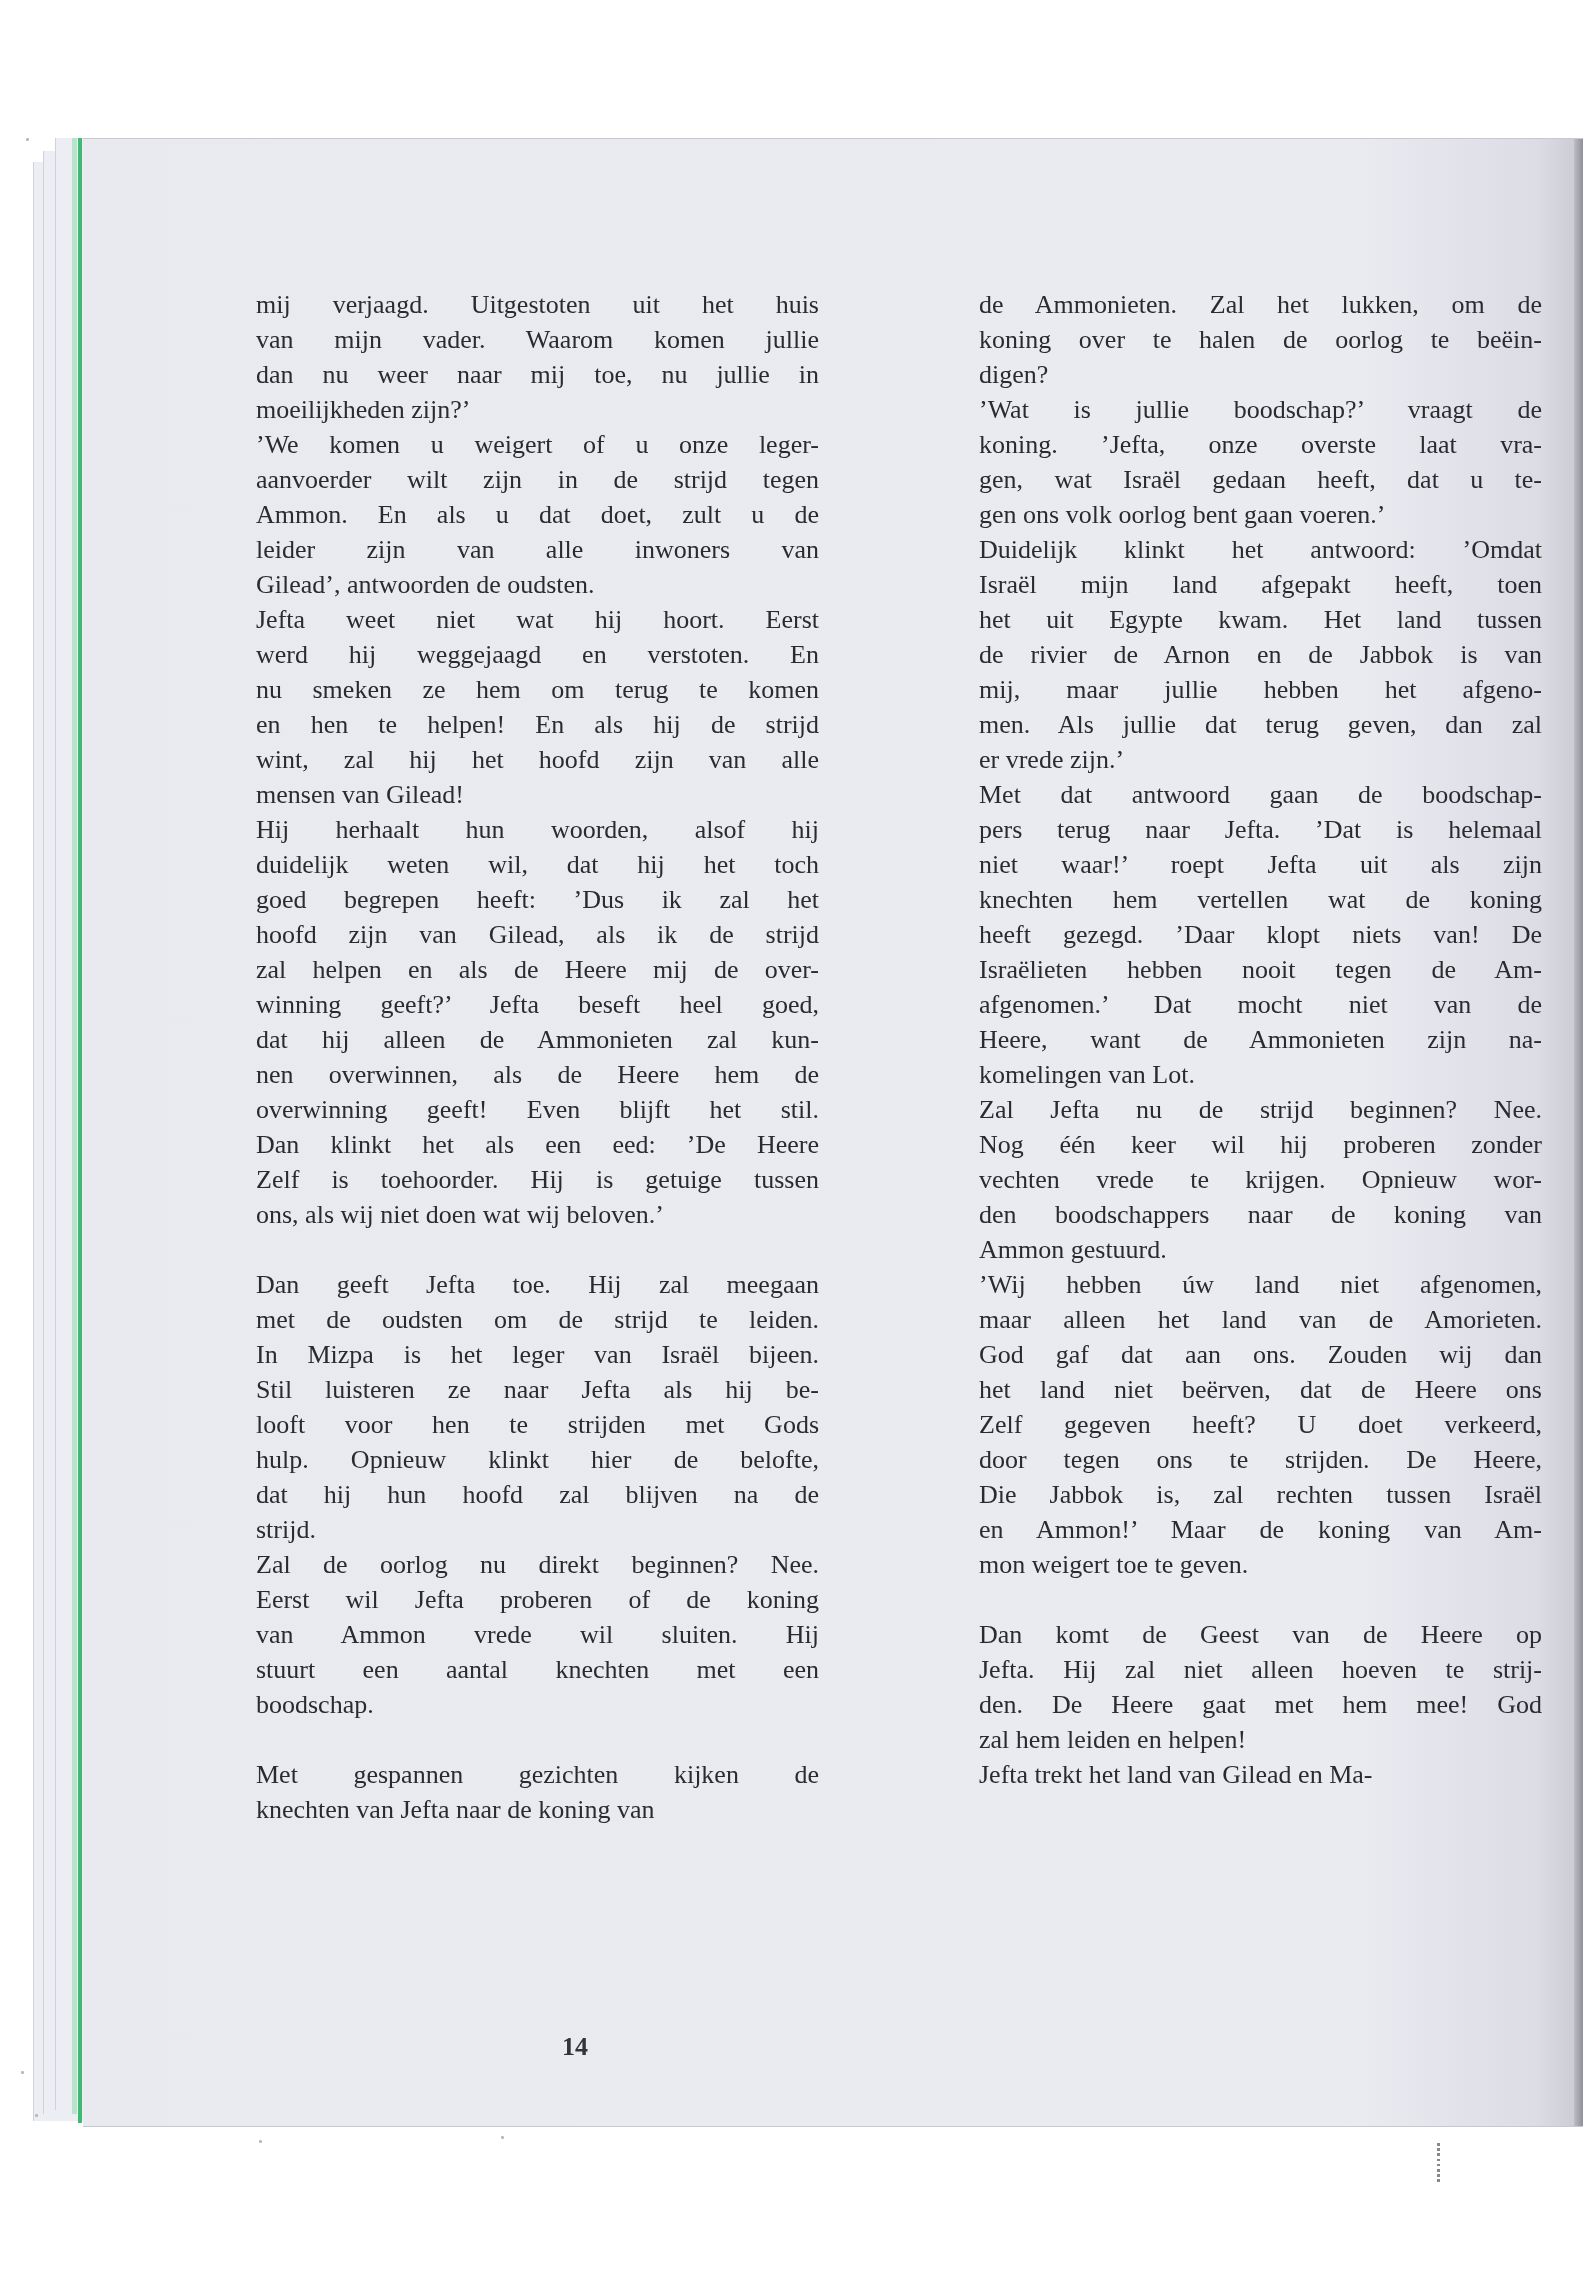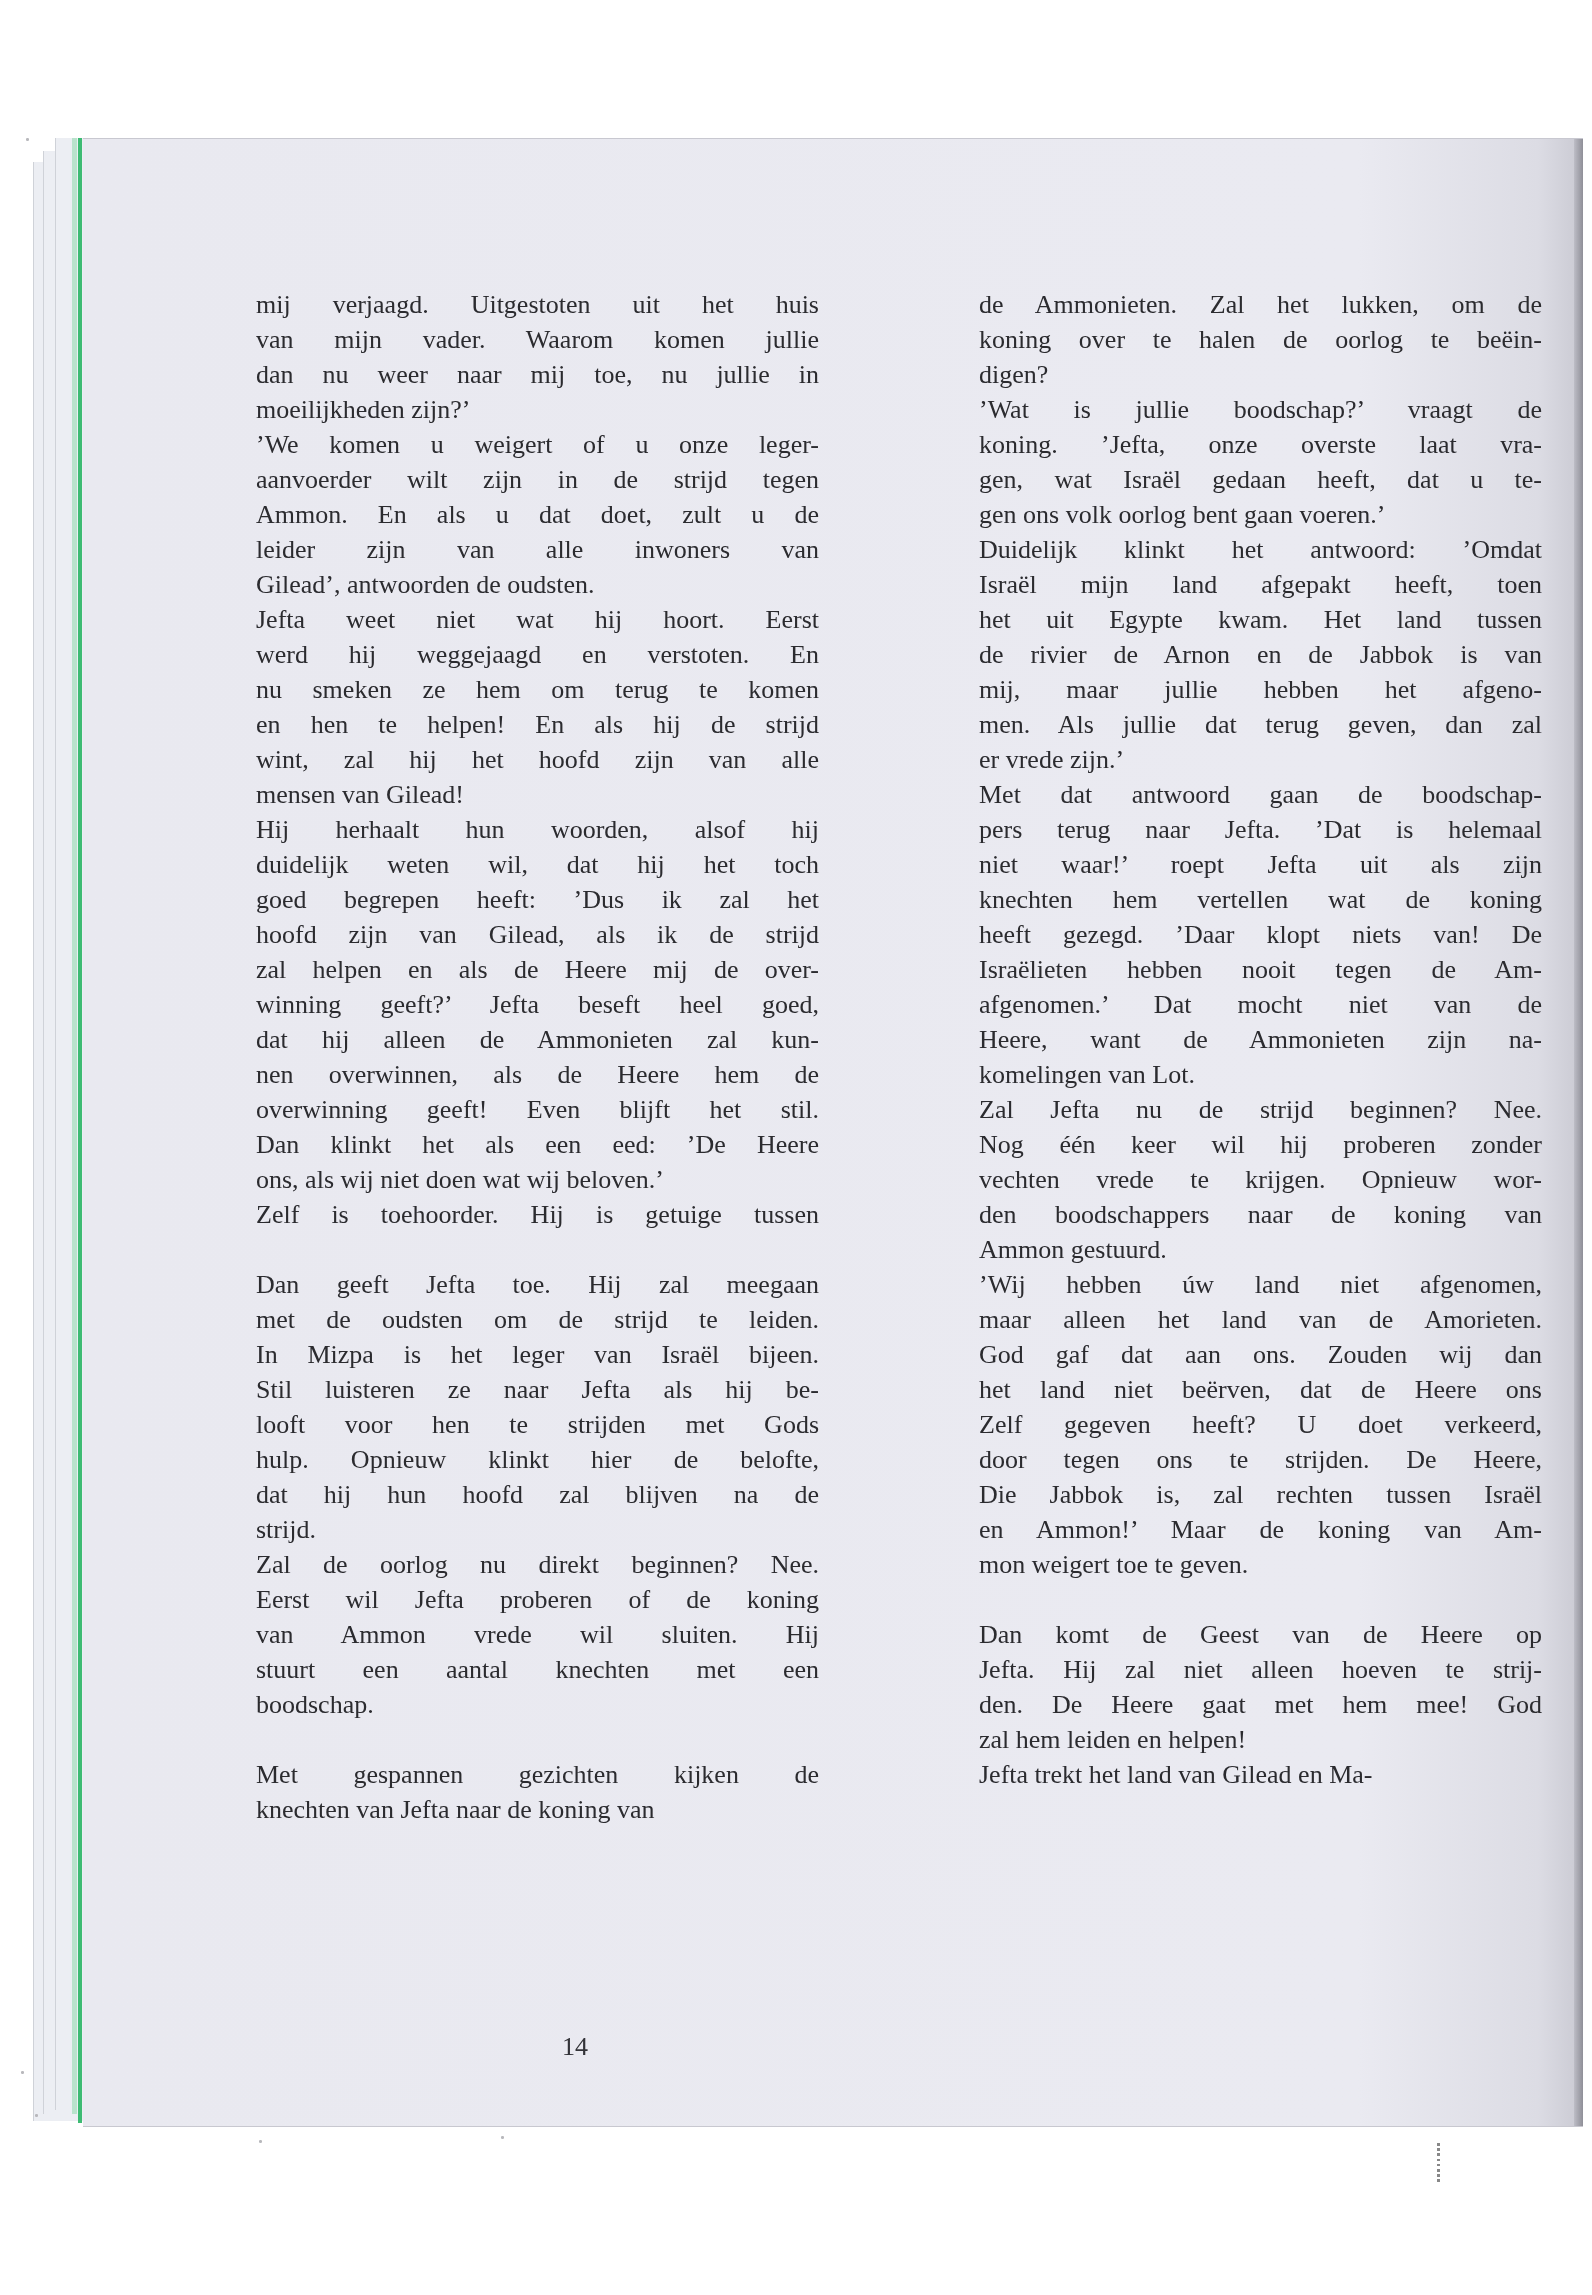--- a/index.html
+++ b/index.html
@@ -76,20 +76,21 @@
       height: 35px;
     }
     .page-number {
       position: absolute;
       left: 449px;
       top: 1893px;
       width: 86px;
       text-align: center;
       font-size: 26px;
       color: #333338;
+      font-weight: bold;
     }
     .speck {
       position: absolute;
       width: 2.6px; height: 2.6px;
       background: #b8b8bc;
       border-radius: 50%;
     }
     .tick-mark {
       position: absolute;
       left: 1437px; top: 2143px;
@@ -135,22 +136,22 @@
         <span class="line">Hij herhaalt hun woorden, alsof hij</span>
         <span class="line">duidelijk weten wil, dat hij het toch</span>
         <span class="line">goed begrepen heeft: ’Dus ik zal het</span>
         <span class="line">hoofd zijn van Gilead, als ik de strijd</span>
         <span class="line">zal helpen en als de Heere mij de over-</span>
         <span class="line">winning geeft?’ Jefta beseft heel goed,</span>
         <span class="line">dat hij alleen de Ammonieten zal kun-</span>
         <span class="line">nen overwinnen, als de Heere hem de</span>
         <span class="line">overwinning geeft! Even blijft het stil.</span>
         <span class="line">Dan klinkt het als een eed: ’De Heere</span>
+        <span class="line">Zelf is toehoorder. Hij is getuige tussen</span>
         <span class="line last">ons, als wij niet doen wat wij beloven.’</span>
-        <span class="line">Zelf is toehoorder. Hij is getuige tussen</span>
       </div>
       <span class="gap"></span>
       <div>
         <span class="line">Dan geeft Jefta toe. Hij zal meegaan</span>
         <span class="line">met de oudsten om de strijd te leiden.</span>
         <span class="line">In Mizpa is het leger van Israël bijeen.</span>
         <span class="line">Stil luisteren ze naar Jefta als hij be-</span>
         <span class="line">looft voor hen te strijden met Gods</span>
         <span class="line">hulp. Opnieuw klinkt hier de belofte,</span>
         <span class="line">dat hij hun hoofd zal blijven na de</span>

